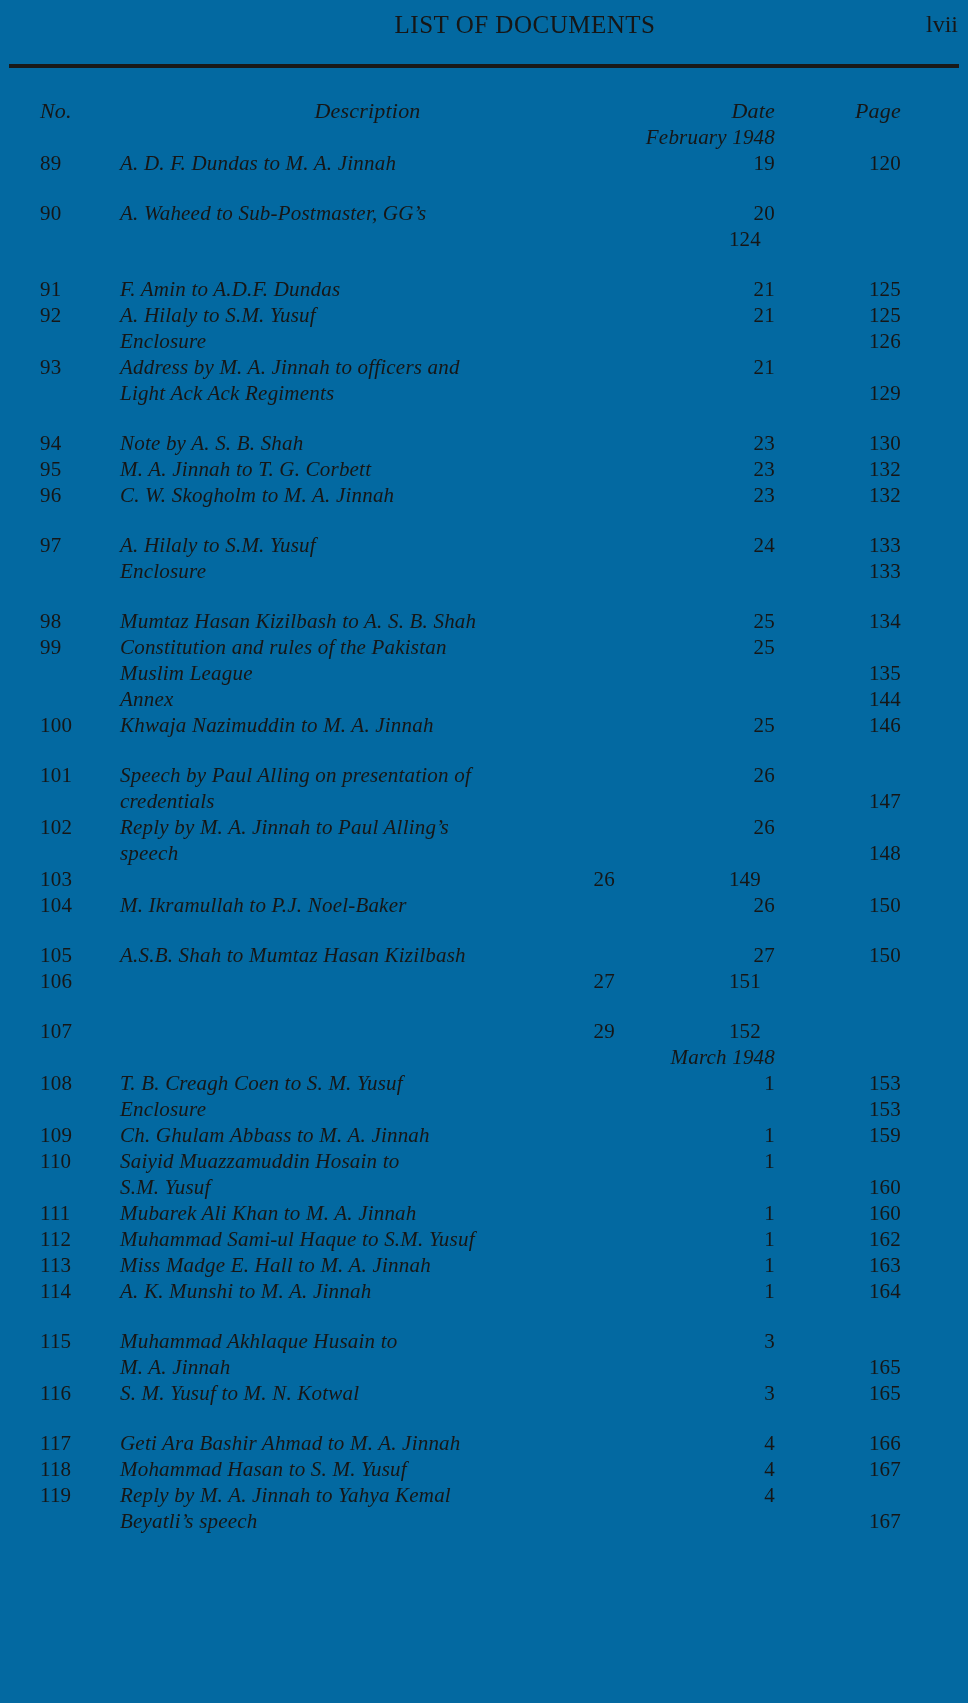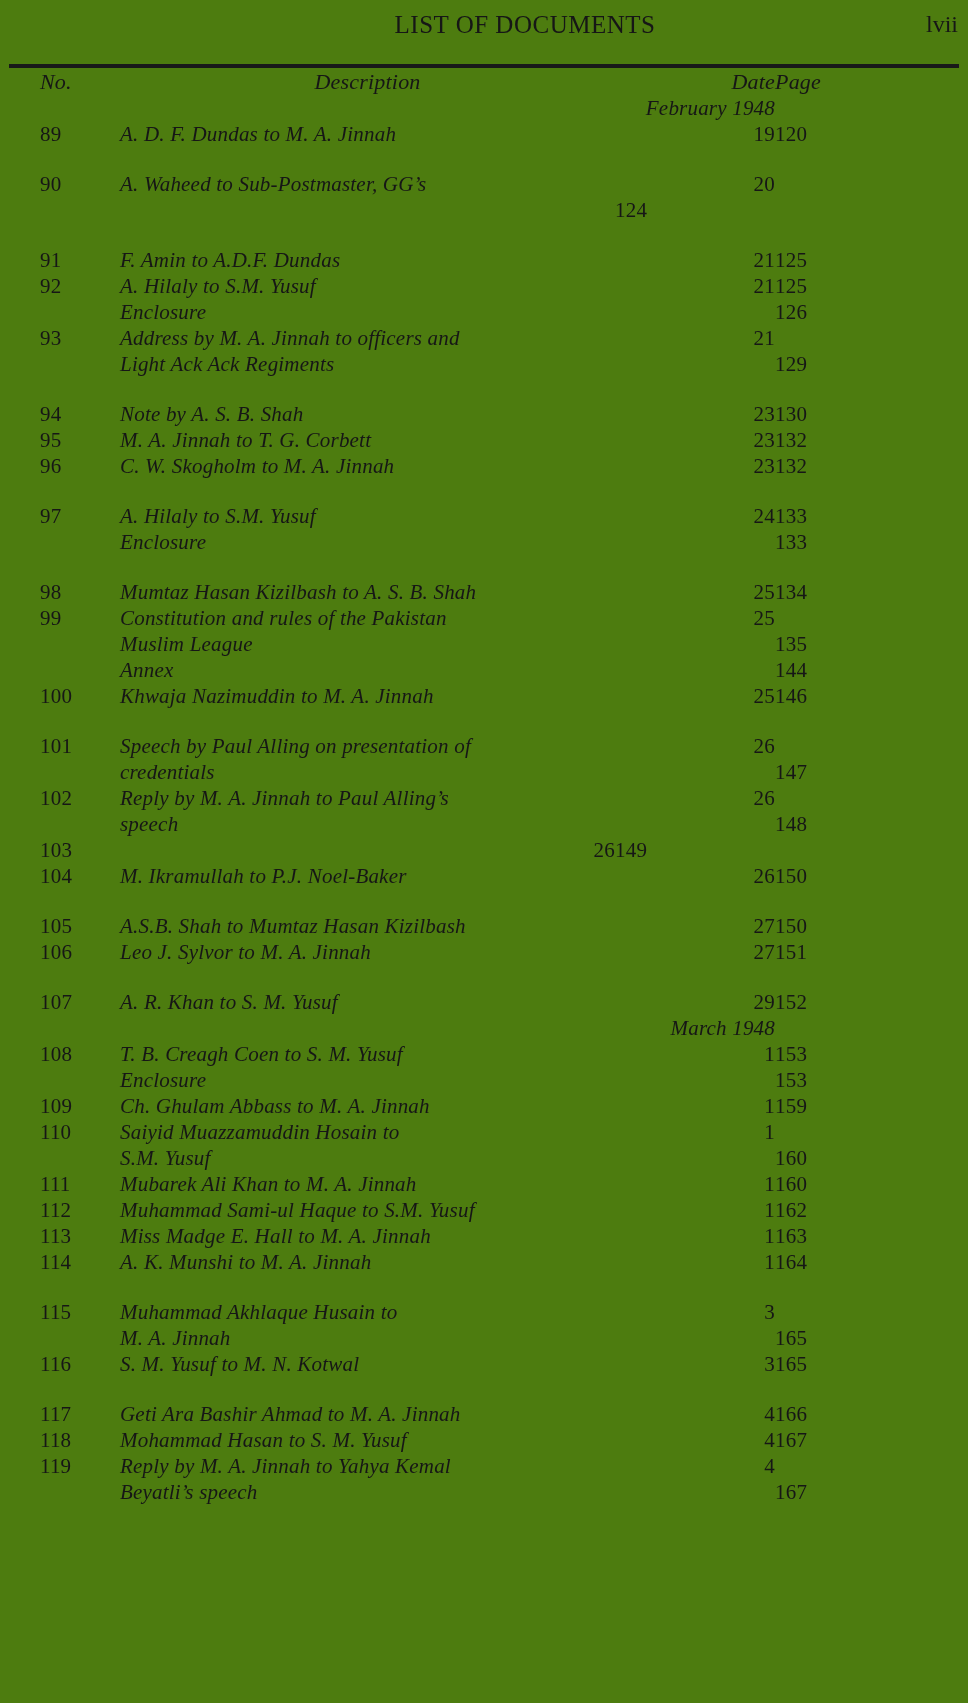--- a/index.html
+++ b/index.html
@@ -5,21 +5,21 @@
   html, body { margin: 0; padding: 0; }
   body {
     width: 968px; height: 1703px;
     background: #ffffff;
     font-family: "Liberation Serif", "DejaVu Serif", serif;
   }
   .page {
     position: relative;
     width: 968px; height: 1703px;
     box-sizing: border-box;
-    background: #4d7c0f;
+    background: #0369a1;
     color: #161616;
   }
   .page-header {
     position: relative;
     height: 50px;
   }
   .doc-title {
     position: absolute;
     left: 525px; top: 11px;
     transform: translateX(-50%);
@@ -30,34 +30,34 @@
   .folio {
     position: absolute;
     right: 10px; top: 11px;
     font-size: 24px;
   }
   .rule {
     margin: 14px 9px 0 9px;
     border-top: 4px solid #191919;
   }
   .doc-table {
-    margin-top: 1px;
+    margin-top: 30px;
     font-size: 21px;
     letter-spacing: 0.2px;
   }
   .line {
     display: grid;
     grid-template-columns: 80px 495px 160px 140px;
     padding-left: 40px;
     line-height: 26px;
   }
   .c-no   { text-align: left; }
   .c-desc { text-align: left; font-style: italic; }
   .c-date { text-align: right; }
-  .c-page { text-align: left; padding-right: 14px; }
+  .c-page { text-align: right; padding-right: 14px; }
   .italic { font-style: italic; }
   .thead  { font-style: italic; font-size: 22px; }
   .thead .c-desc { text-align: center; }
   .row-group.gap { margin-top: 24px; }
 </style>
 </head>
 <body>
 
 <div class="page">
 
@@ -260,29 +260,27 @@
           <div class="line">
             <span class="c-no">105</span>
             <span class="c-desc">A.S.B. Shah to Mumtaz Hasan Kizilbash</span>
             <span class="c-date">27</span>
             <span class="c-page">150</span>
           </div>
         </div>
         <div class="row-group">
           <div class="line">
             <span class="c-no">106</span>
-            <span class="c-desc">Leo J. Sylvor to M. A. Jinnah</span>
             <span class="c-date">27</span>
             <span class="c-page">151</span>
           </div>
         </div>
         <div class="row-group gap">
           <div class="line">
             <span class="c-no">107</span>
-            <span class="c-desc">A. R. Khan to S. M. Yusuf</span>
             <span class="c-date">29</span>
             <span class="c-page">152</span>
           </div>
         </div>
         <div class="line">
           <span class="c-no"></span>
           <span class="c-desc"></span>
           <span class="c-date italic">March 1948</span>
           <span class="c-page"></span>
         </div>

